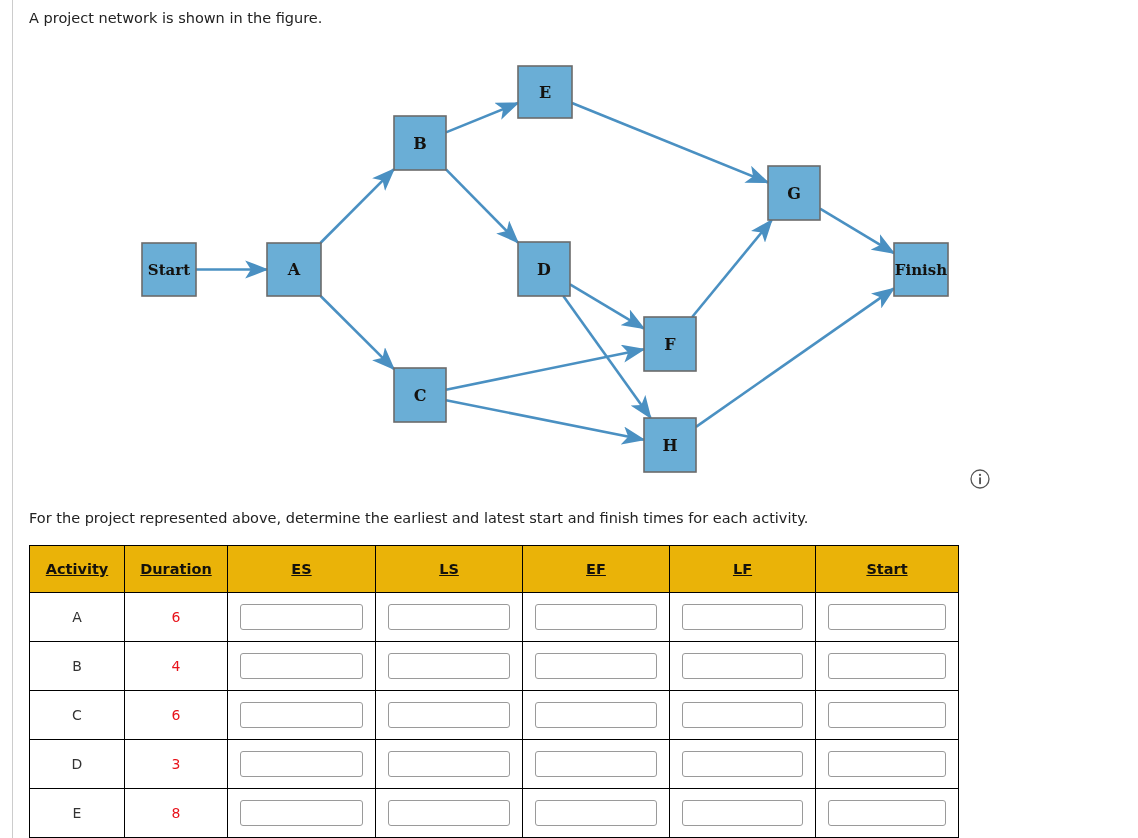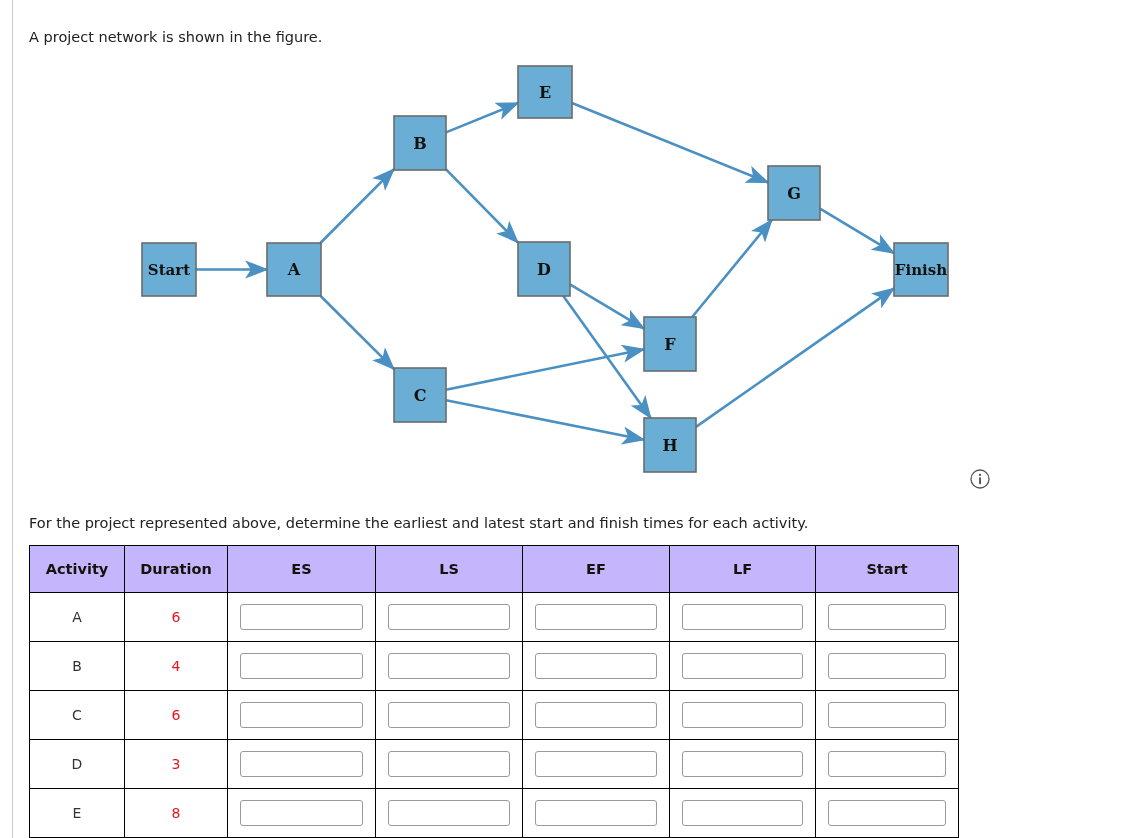--- a/index.html
+++ b/index.html
@@ -35,24 +35,23 @@
   }
 
   
   .prompt {
     position: absolute;
     left: 29px;
     font-size: 14.5px;
     line-height: 19px;
     color: #222222;
     white-space: nowrap;
-    margin-top: 19px;
   }
   #prompt-top   { top: 9px; }
-  #prompt-below { top: 495px; }
+  #prompt-below { top: 509px; }
 
   
   #figure {
     position: absolute;
     left: 0px;
     top: 50px;
     width: 1010px;
     height: 450px;
   }
   #figure svg { display: block; }
@@ -82,25 +81,26 @@
     table-layout: fixed;
   }
   #answer-table th,
   #answer-table td {
     border: 1px solid #000000;
     padding: 0;
     text-align: center;
     vertical-align: middle;
   }
   #answer-table thead th {
-    background: #c4b5fd;
+    background: #eab308;
     height: 46px;
     font-size: 14.5px;
     font-weight: 700;
     color: #15120c;
+    text-decoration: underline;
   }
   #answer-table tbody td {
     height: 48px;
     background: #ffffff;
     font-size: 14px;
   }
   td.activity-cell { color: #333333; }
   td.duration-cell { color: #e8131b; }
 
   .answer-box {

